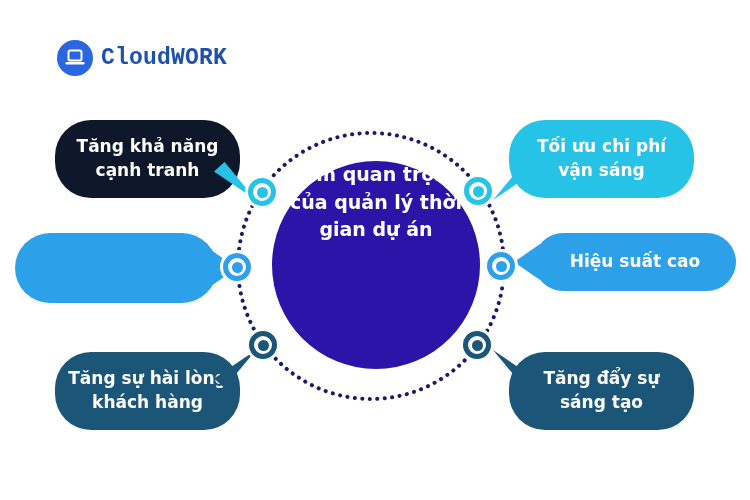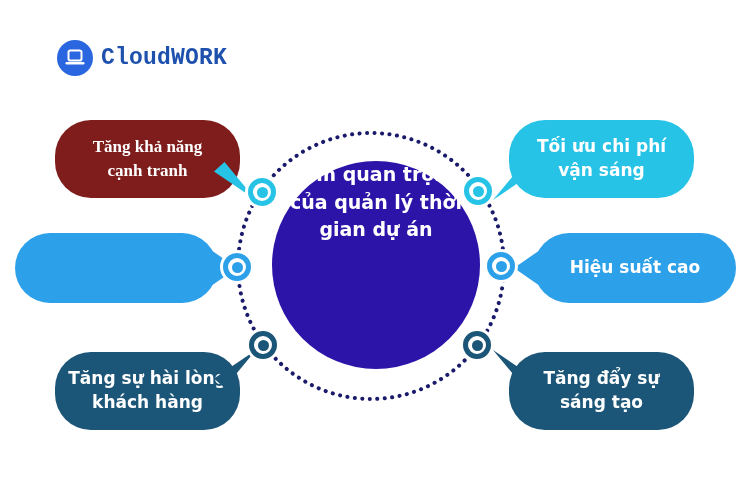--- a/index.html
+++ b/index.html
@@ -43,21 +43,21 @@
   }
   .bubble-label {
     color: #ffffff; font-size: 17px; font-weight: 700;
     line-height: 1.4; white-space: pre-line; padding: 0 12px;
   }
   .bubble-tail { position: absolute; display: block; }
   .pos-top-left      { left: 55px;  top: 120px; width: 185px; height: 78px; }
   .pos-middle-left   { left: 15px;  top: 233px; width: 202px; height: 70px; border-radius: 35px; }
   .pos-bottom-left   { left: 55px;  top: 352px; width: 185px; height: 78px; }
   .pos-top-right     { left: 509px; top: 120px; width: 185px; height: 78px; }
-  .pos-middle-right  { left: 534px; top: 233px; width: 202px; height: 70px; border-radius: 35px; }
+  .pos-middle-right  { left: 534px; top: 233px; width: 202px; height: 58px; border-radius: 35px; }
   .pos-bottom-right  { left: 509px; top: 352px; width: 185px; height: 78px; }
 
   .tail-se { right: -16px; bottom: -2px; width: 42px; height: 38px;
              clip-path: polygon(25% 0, 100% 100%, 0 25%); }
   .tail-e  { left: 100%; margin-left: -6px; top: 50%; transform: translateY(-50%);
              width: 26px; height: 36px; clip-path: polygon(0 0, 100% 50%, 0 100%); }
   .tail-ne { right: -16px; top: -2px; width: 42px; height: 38px;
              clip-path: polygon(0 75%, 100% 0, 25% 100%); }
   .tail-sw { left: -16px; bottom: -2px; width: 42px; height: 38px;
              clip-path: polygon(75% 0, 100% 25%, 0 100%); }
@@ -98,21 +98,21 @@
   </span>
   <span class="logo-text" style="color: rgb(30, 81, 174);">CloudWORK</span>
 </div>
 
 <div class="center-circle" style="background: rgb(43, 20, 167);">
   <span class="center-label">Tầm quan trọng
 của quản lý thời
 gian dự án</span>
 </div>
 
-<div class="bubble pos-top-left" style="background: #7f1d1d; font-family: Liberation Serif, serif;">
+<div class="bubble pos-top-left" style="background: #0f172a;">
   <span class="bubble-label">Tăng khả năng
 cạnh tranh</span>
   <span class="bubble-tail tail-se" style="background: rgb(39, 195, 230);"></span>
 </div>
 
 <div class="bubble pos-middle-left" style="background: rgb(45, 160, 234);">
   <span class="bubble-tail tail-e" style="background: rgb(45, 160, 234);"></span>
 </div>
 
 <div class="bubble pos-bottom-left" style="background: rgb(27, 85, 119);">

